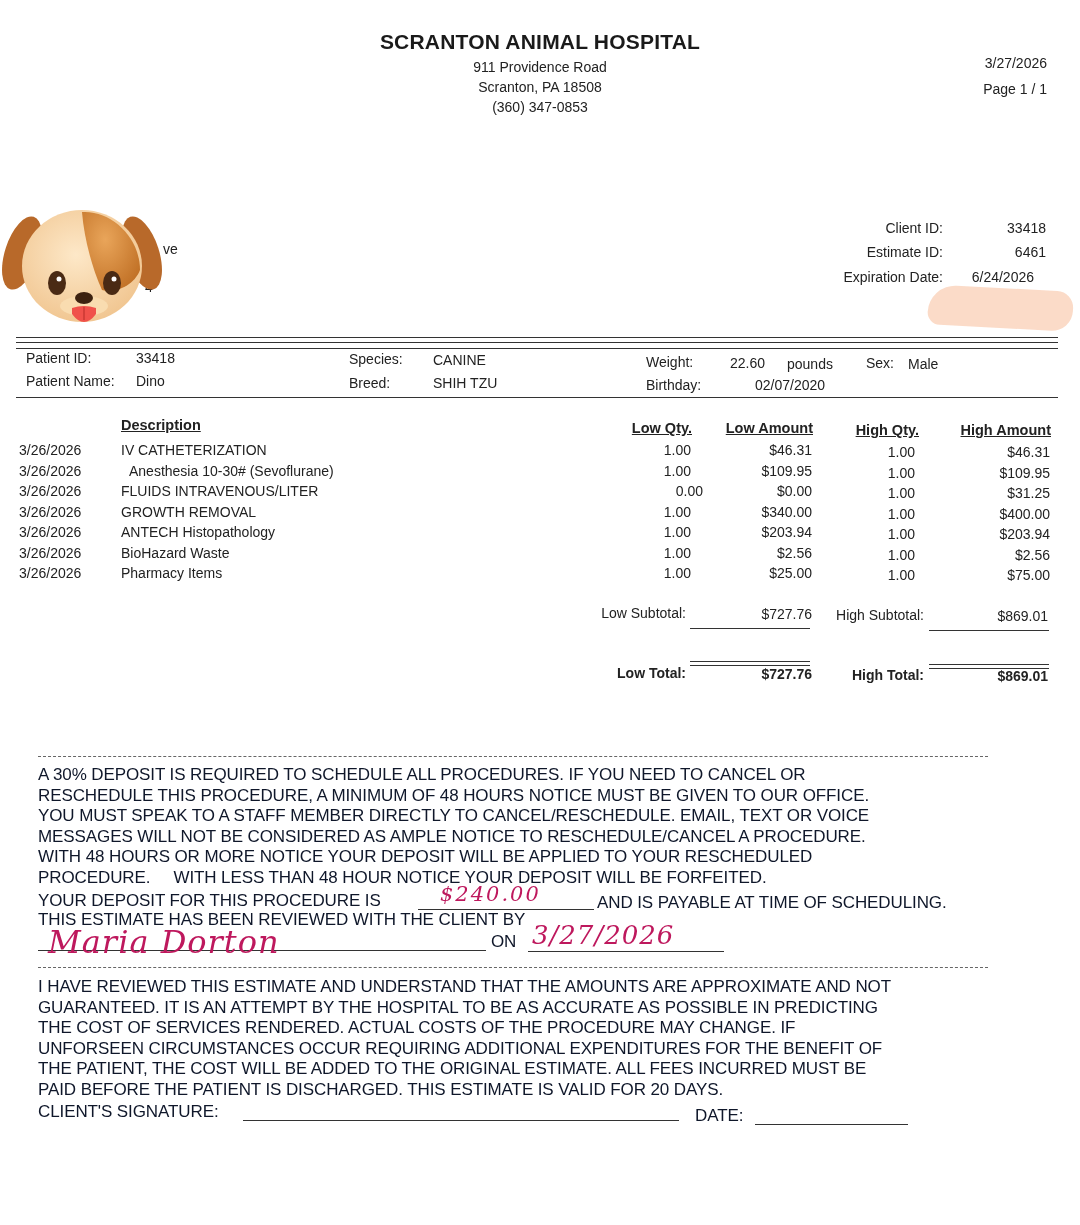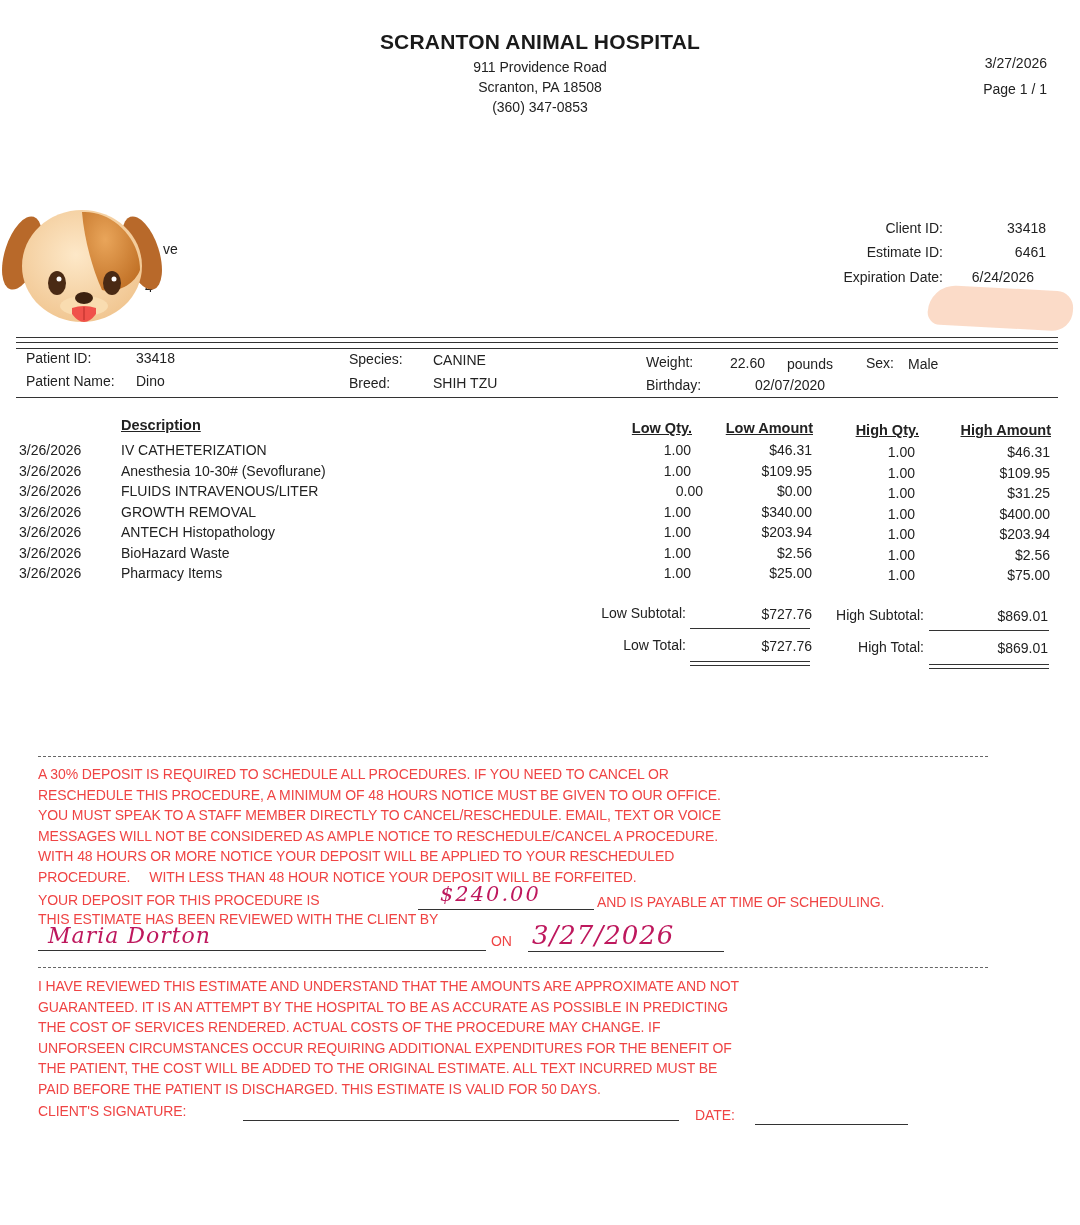--- a/index.html
+++ b/index.html
@@ -9,22 +9,22 @@
   }
   .abs { position: absolute; white-space: nowrap; }
   .hosp-name { left: 0; width: 1080px; top: 30px; text-align: center; font-size: 21px; font-weight: bold; letter-spacing: 0.2px; }
   .hosp-line { left: 0; width: 1080px; text-align: center; font-size: 14px; color: #222; }
   .right-txt { text-align: right; font-size: 14px; color: #222; }
   .sm { font-size: 14px; color: #222; }
   .hrule { position: absolute; height: 0; border-top: 1.5px solid #333; }
   .dashed { position: absolute; height: 0; border-top: 1.5px dashed #666; }
   .th { font-size: 14.5px; font-weight: bold; text-decoration: underline; color: #222; }
   .num { text-align: right; font-size: 14px; color: #222; }
-  .bold { font-weight: normal; }
-  .legal { position: absolute; left: 38px; font-size: 14px; line-height: 21px; color: #ef4444; white-space: pre; letter-spacing: -0.1px; }
+  .bold { font-weight: bold; margin-top: 28px; }
+  .legal { position: absolute; left: 38px; font-size: 17px; line-height: 21px; color: #0f172a; white-space: pre; letter-spacing: -0.1px; }
   .hand { font-family: "DejaVu Serif", serif; font-style: italic; color: #be185d; }
   .blob {
     position: absolute; left: 928px; top: 288px; width: 145px; height: 40px;
     background: #fbd9c5; border-radius: 40px 24px 30px 18px; transform: rotate(3deg); opacity: 0.95;
   }
   .dog { position: absolute; left: 2px; top: 198px; width: 160px; height: 130px; }
 </style>
 </head>
 <body>
 
@@ -102,21 +102,21 @@
     <div>
       <div class="abs sm" style="left:19px;top:442px">3/26/2026</div>
       <div class="abs sm" style="left:121px;top:442px">IV CATHETERIZATION</div>
       <div class="abs num" style="right:389px;top:442px">1.00</div>
       <div class="abs num" style="right:268px;top:442px">$46.31</div>
       <div class="abs num" style="right:165px;top:444px">1.00</div>
       <div class="abs num" style="right:30px;top:444px">$46.31</div>
     </div>
     <div>
       <div class="abs sm" style="left:19px;top:462.5px">3/26/2026</div>
-      <div class="abs sm" style="left:121px;top:462.5px">Anesthesia 10-30# (Sevoflurane)</div>
+      <div class="abs sm" style="left:129px;top:462.5px">Anesthesia 10-30# (Sevoflurane)</div>
       <div class="abs num" style="right:389px;top:462.5px">1.00</div>
       <div class="abs num" style="right:268px;top:462.5px">$109.95</div>
       <div class="abs num" style="right:165px;top:464.5px">1.00</div>
       <div class="abs num" style="right:30px;top:464.5px">$109.95</div>
     </div>
     <div>
       <div class="abs sm" style="left:19px;top:483px">3/26/2026</div>
       <div class="abs sm" style="left:121px;top:483px">FLUIDS INTRAVENOUS/LITER</div>
       <div class="abs num" style="right:377px;top:483px">0.00</div>
       <div class="abs num" style="right:268px;top:483px">$0.00</div>
@@ -184,33 +184,33 @@
   </div>
 
 <div class="legal" style="top:890px"><span>YOUR DEPOSIT FOR THIS PROCEDURE IS</span></div>
 <div class="abs" style="left:418px; top:885px; width:176px; height:24px; border-bottom:1.5px solid #333">
   <span class="hand" style="position:absolute; left:22px; top:-3px; font-size:21px; letter-spacing:2px">$240.00</span>
 </div>
 <div class="legal" style="left:597px; top:892px">AND IS PAYABLE AT TIME OF SCHEDULING.</div>
 
 <div class="legal" style="top:909px">THIS ESTIMATE HAS BEEN REVIEWED WITH THE CLIENT BY</div>
 <div class="abs" style="left:38px; top:927px; width:448px; height:23px; border-bottom:1.5px solid #333">
-  <span class="hand" style="position:absolute; left:10px; top:-4px; font-size:22px; letter-spacing:1px">Maria Dorton</span>
+  <span class="hand" style="position:absolute; left:10px; top:-4px; font-size:32px; letter-spacing:1px">Maria Dorton</span>
 </div>
 <div class="legal" style="left:491px; top:931px">ON</div>
 <div class="abs" style="left:528px; top:925px; width:196px; height:26px; border-bottom:1.5px solid #333">
   <span class="hand" style="position:absolute; left:4px; top:-5px; font-size:26px; letter-spacing:1px">3/27/2026</span>
 </div>
 
 <div class="dashed" style="left:38px; width:950px; top:967px"></div>
 <div id="ack-lines">
     <div class="legal" style="top: 976px;">I HAVE REVIEWED THIS ESTIMATE AND UNDERSTAND THAT THE AMOUNTS ARE APPROXIMATE AND NOT</div>
     <div class="legal" style="top: 996.6px;">GUARANTEED. IT IS AN ATTEMPT BY THE HOSPITAL TO BE AS ACCURATE AS POSSIBLE IN PREDICTING</div>
     <div class="legal" style="top: 1017.2px;">THE COST OF SERVICES RENDERED. ACTUAL COSTS OF THE PROCEDURE MAY CHANGE. IF</div>
     <div class="legal" style="top: 1037.8px; text-align: right;">UNFORSEEN CIRCUMSTANCES OCCUR REQUIRING ADDITIONAL EXPENDITURES FOR THE BENEFIT OF</div>
-    <div class="legal" style="top: 1058.4px;">THE PATIENT, THE COST WILL BE ADDED TO THE ORIGINAL ESTIMATE. ALL TEXT INCURRED MUST BE</div>
-    <div class="legal" style="top: 1079px;">PAID BEFORE THE PATIENT IS DISCHARGED. THIS ESTIMATE IS VALID FOR 50 DAYS.</div>
+    <div class="legal" style="top: 1058.4px;">THE PATIENT, THE COST WILL BE ADDED TO THE ORIGINAL ESTIMATE. ALL FEES INCURRED MUST BE</div>
+    <div class="legal" style="top: 1079px;">PAID BEFORE THE PATIENT IS DISCHARGED. THIS ESTIMATE IS VALID FOR 20 DAYS.</div>
   </div>
 
 <div class="legal" style="top:1101px">CLIENT'S SIGNATURE:</div>
 <div class="abs" style="left:243px; top:1100px; width:436px; height:20px; border-bottom:1.5px solid #333"></div>
 <div class="legal" style="left:695px; top:1105px">DATE:</div>
 <div class="abs" style="left:755px; top:1104px; width:153px; height:20px; border-bottom:1.5px solid #333"></div>
 
 </body></html>

